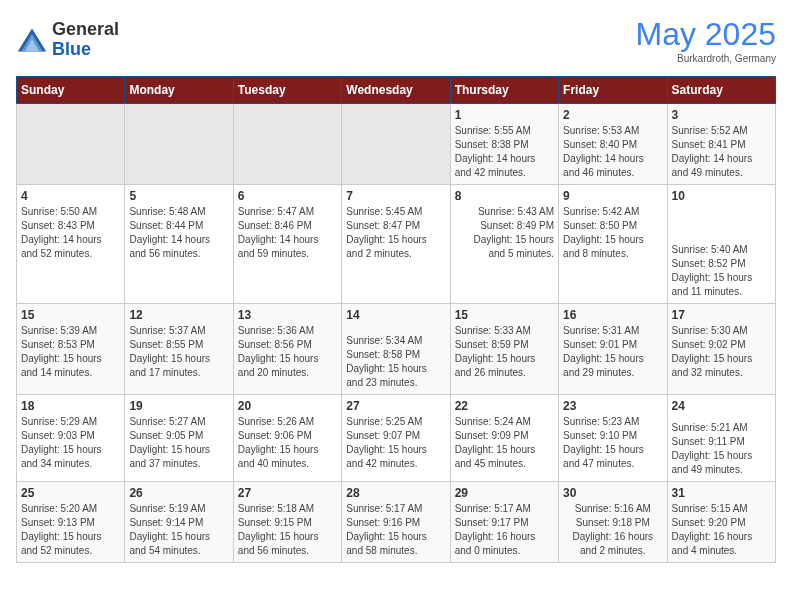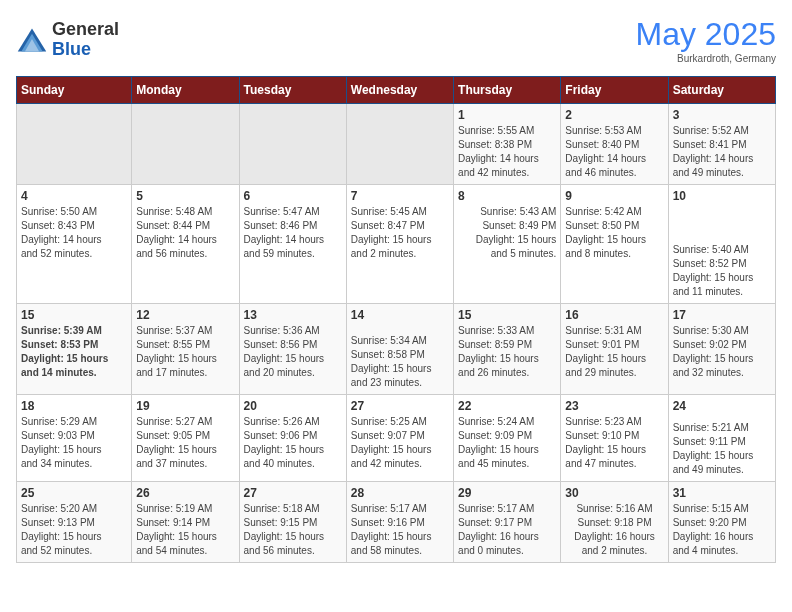--- a/index.html
+++ b/index.html
@@ -203,21 +203,21 @@
           <div class="day-num">10</div>
           <div class="day-info" style="white-space: pre-line; margin-top: 40px;">Sunrise: 5:40 AM
 Sunset: 8:52 PM
 Daylight: 15 hours
 and 11 minutes.</div>
         </td>
       </tr>
       <tr>
         <td>
           <div class="day-num">15</div>
-          <div class="day-info" style="white-space: pre-line; font-weight: bold;">Sunrise: 5:39 AM
+          <div class="day-info" style="white-space: pre-line;">Sunrise: 5:39 AM
 Sunset: 8:53 PM
 Daylight: 15 hours
 and 14 minutes.</div>
         </td>
         <td>
           <div class="day-num">12</div>
           <div class="day-info" style="white-space: pre-line;">Sunrise: 5:37 AM
 Sunset: 8:55 PM
 Daylight: 15 hours
 and 17 minutes.</div>

